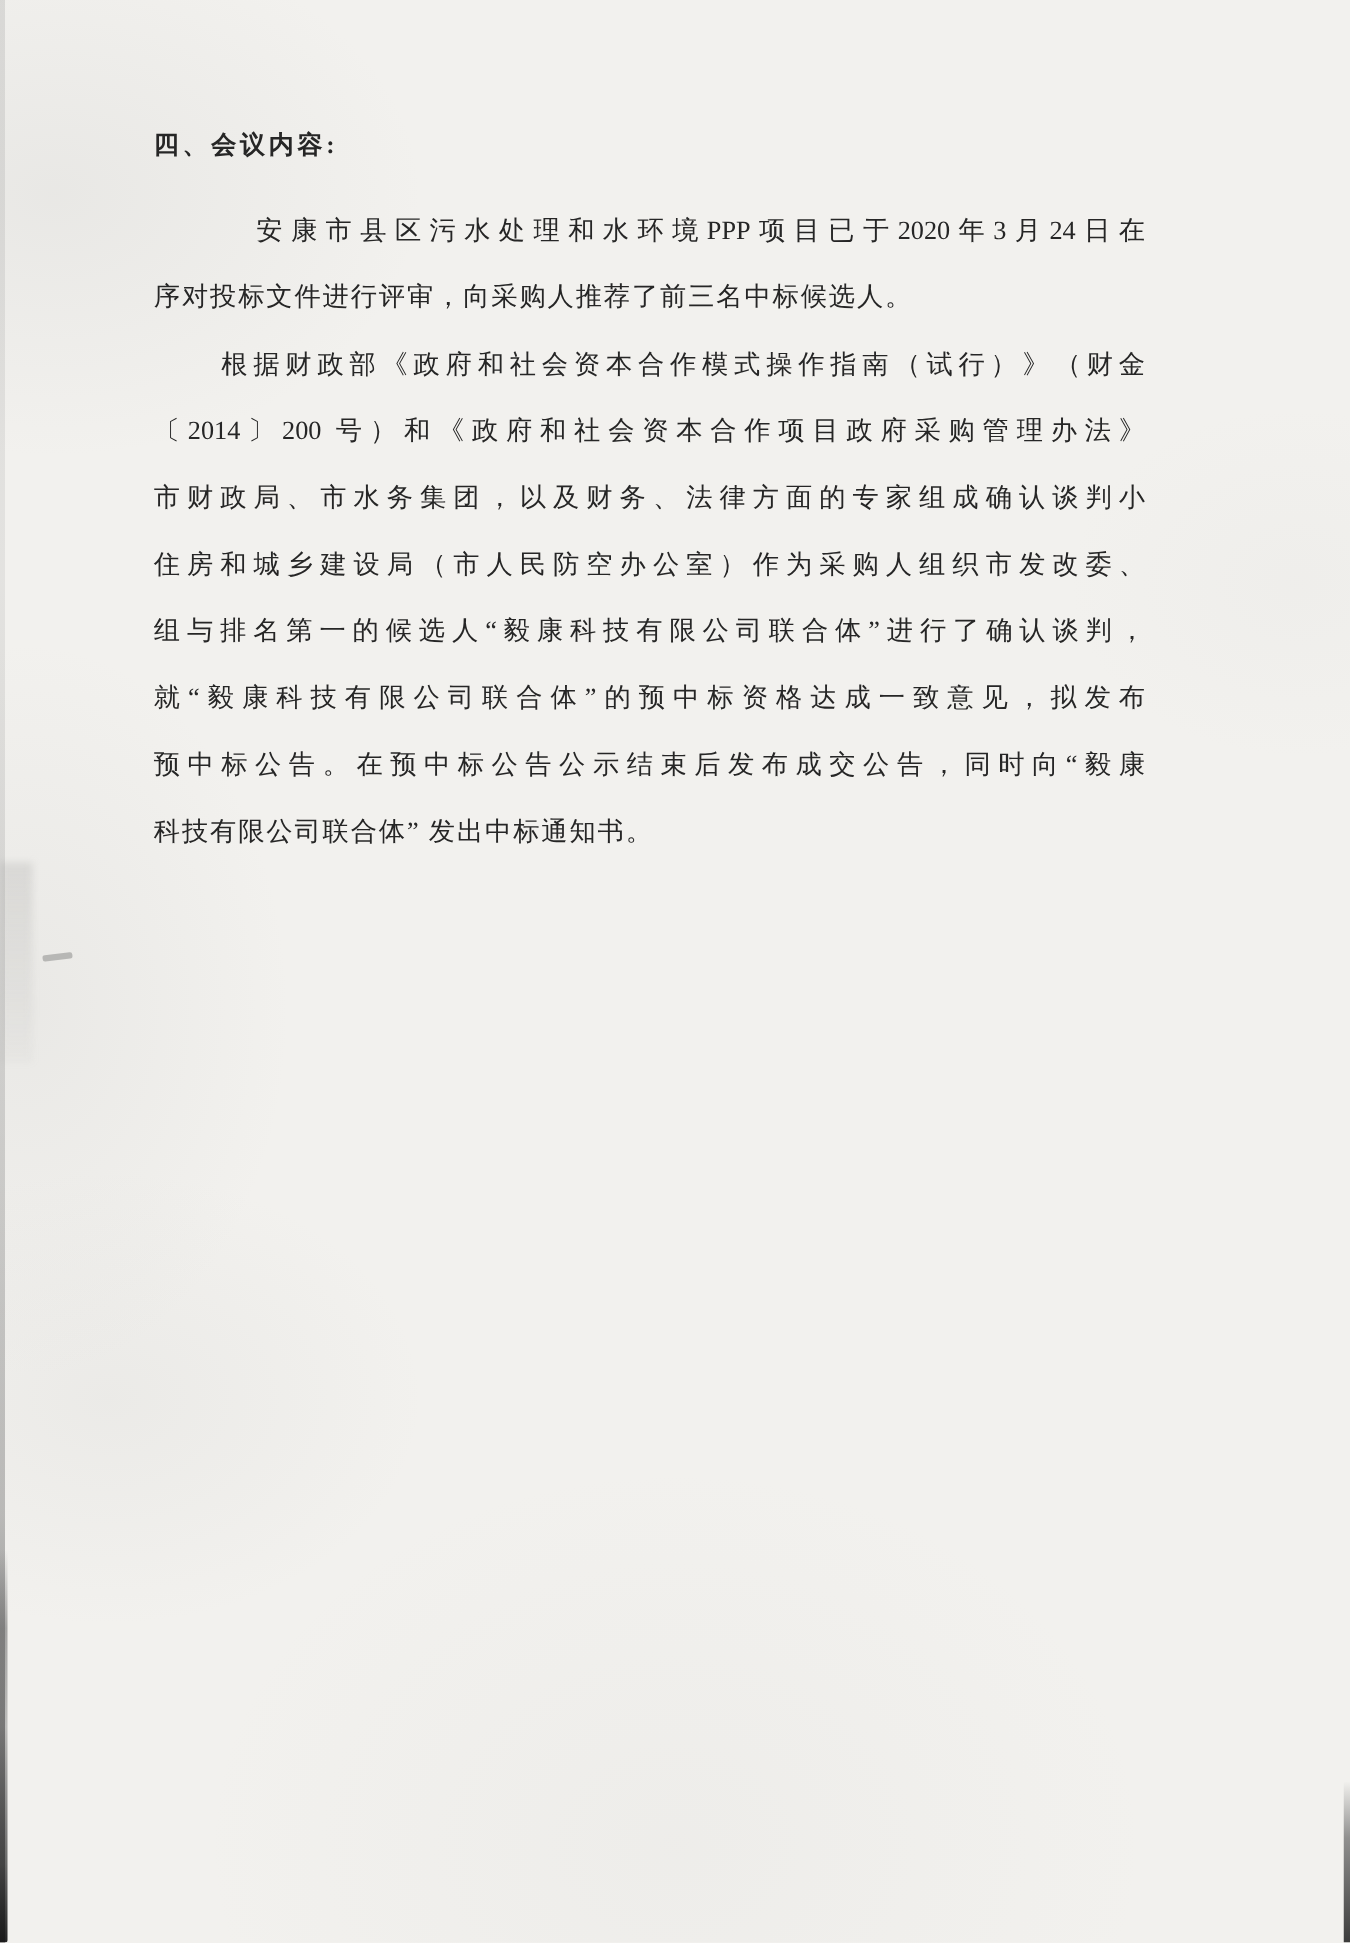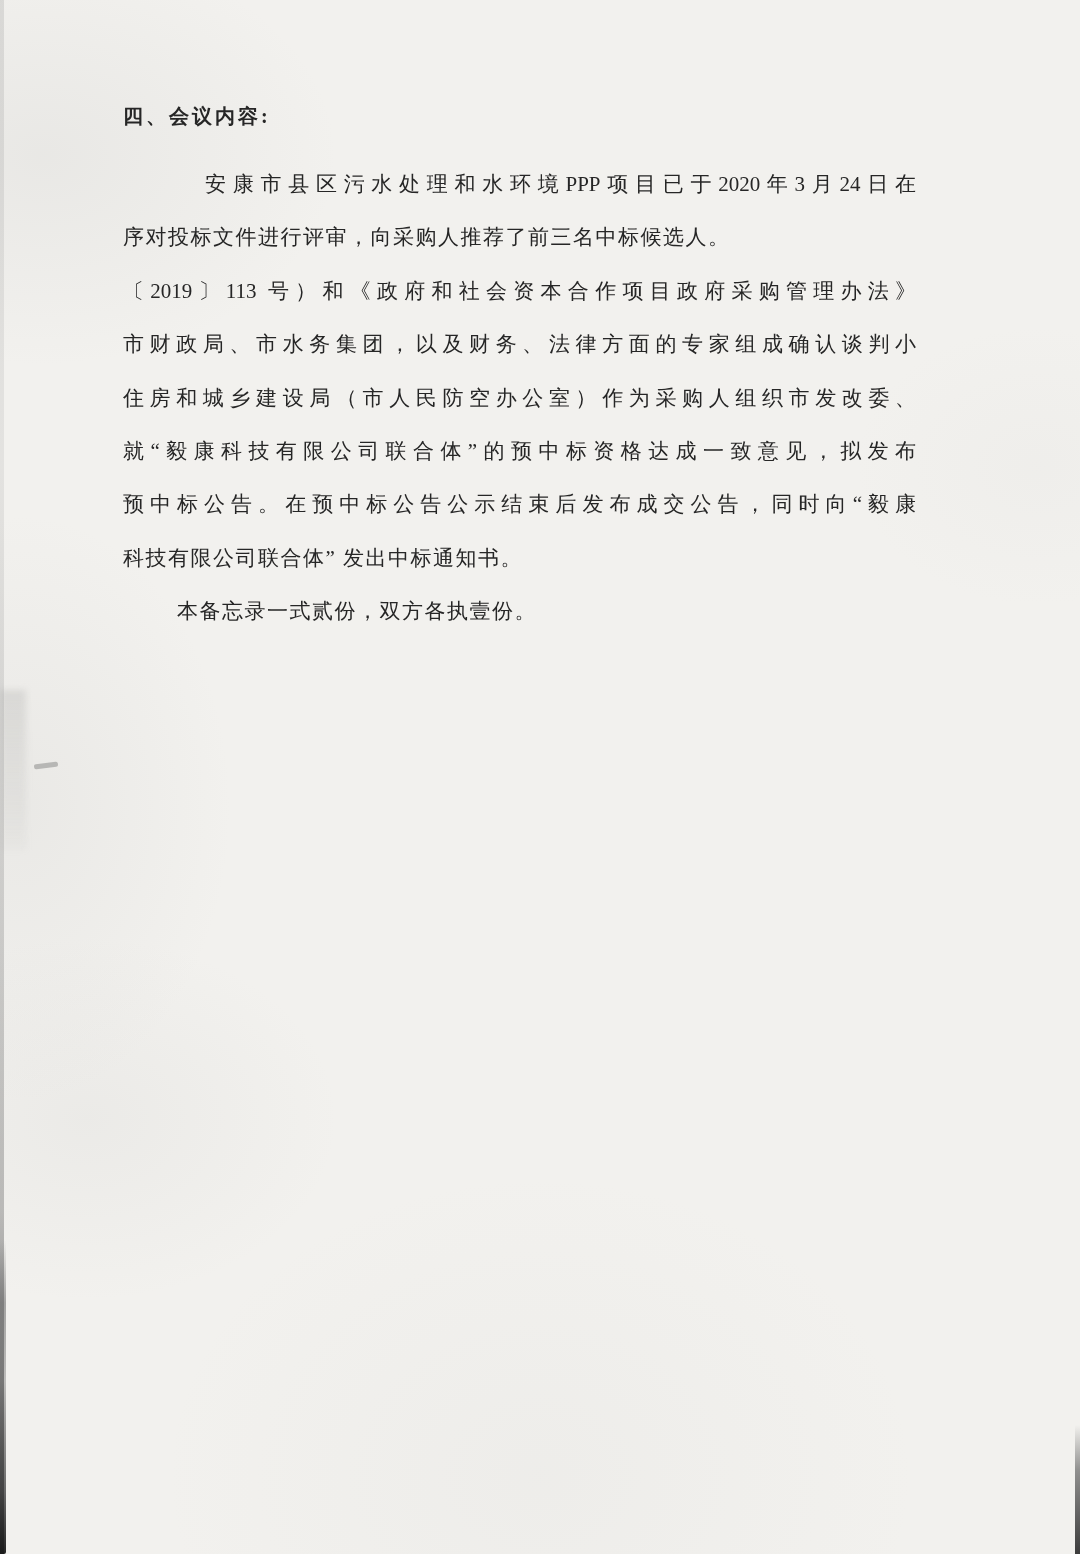--- a/index.html
+++ b/index.html
@@ -80,26 +80,27 @@
 </head>
 <body>
 
 <div class="paper-texture"></div>
 
 <div class="doc-heading">四、会议内容:</div>
 
 <div class="doc-lines">
   <div class="doc-line indent-wide">安康市县区污水处理和水环境PPP项目已于2020年3月24日在</div>
   <div class="doc-line align-left">序对投标文件进行评审，向采购人推荐了前三名中标候选人。</div>
-  <div class="doc-line">〔2019〕113 号）和《政府和社会资本合作项目政府采购管理办法》</div>
+  <div class="doc-line indent-small">根据财政部《政府和社会资本合作模式操作指南（试行）》（财金</div>
+  <div class="doc-line">〔2014〕200 号）和《政府和社会资本合作项目政府采购管理办法》</div>
   <div class="doc-line">市财政局、市水务集团，以及财务、法律方面的专家组成确认谈判小</div>
   <div class="doc-line">住房和城乡建设局（市人民防空办公室）作为采购人组织市发改委、</div>
+  <div class="doc-line">组与排名第一的候选人“毅康科技有限公司联合体”进行了确认谈判，</div>
   <div class="doc-line">就“毅康科技有限公司联合体”的预中标资格达成一致意见，拟发布</div>
   <div class="doc-line">预中标公告。在预中标公告公示结束后发布成交公告，同时向“毅康</div>
   <div class="doc-line align-left">科技有限公司联合体” 发出中标通知书。</div>
-  <div class="doc-line align-left indent-small">本备忘录一式贰份，双方各执壹份。</div>
 </div>
 
 <div class="smudge-blot"></div>
 <div class="smudge-dash"></div>
 <div class="edge-streak-left"></div>
 <div class="edge-dark-left-bottom"></div>
 <div class="edge-dark-right-bottom"></div>
 
 </body></html>

